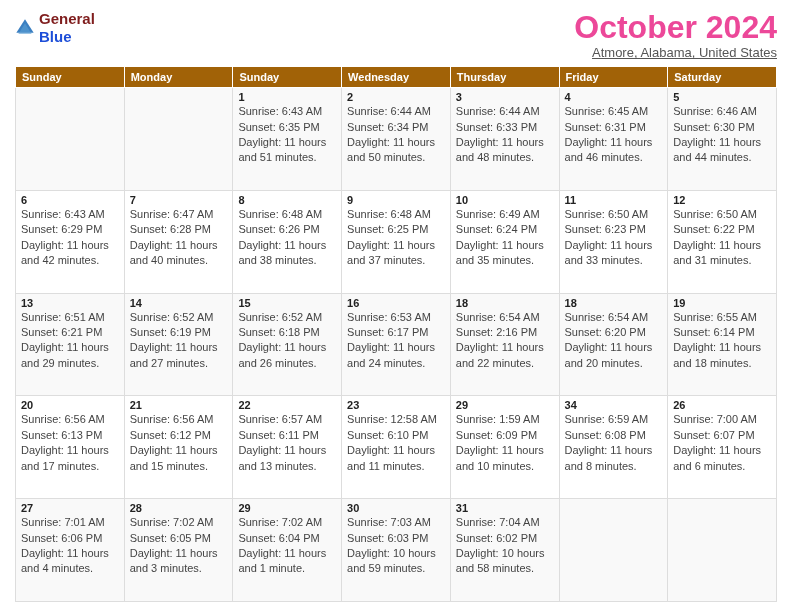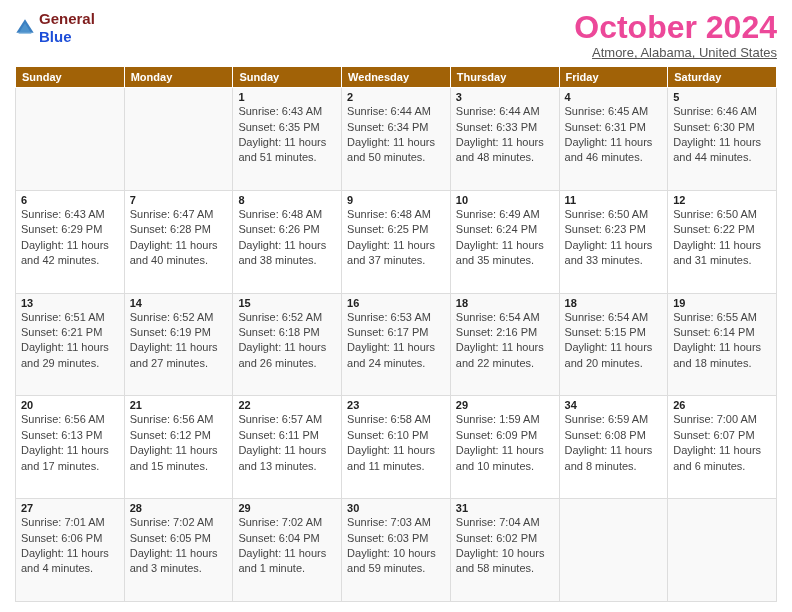--- a/index.html
+++ b/index.html
@@ -243,21 +243,21 @@
           </td>
           <td>
             <span class="day-num">18</span>
             <div class="day-info">Sunrise: 6:54 AM
 Sunset: 2:16 PM
 Daylight: 11 hours and 22 minutes.</div>
           </td>
           <td>
             <span class="day-num">18</span>
             <div class="day-info">Sunrise: 6:54 AM
-Sunset: 5:15 PM
+Sunset: 6:20 PM
 Daylight: 11 hours and 20 minutes.</div>
           </td>
           <td>
             <span class="day-num">19</span>
             <div class="day-info">Sunrise: 6:55 AM
 Sunset: 6:14 PM
 Daylight: 11 hours and 18 minutes.</div>
           </td>
         </tr>
         <tr>
@@ -274,21 +274,21 @@
 Daylight: 11 hours and 15 minutes.</div>
           </td>
           <td>
             <span class="day-num">22</span>
             <div class="day-info">Sunrise: 6:57 AM
 Sunset: 6:11 PM
 Daylight: 11 hours and 13 minutes.</div>
           </td>
           <td>
             <span class="day-num">23</span>
-            <div class="day-info">Sunrise: 6:58 AM
+            <div class="day-info">Sunrise: 12:58 AM
 Sunset: 6:10 PM
 Daylight: 11 hours and 11 minutes.</div>
           </td>
           <td>
             <span class="day-num">29</span>
             <div class="day-info">Sunrise: 1:59 AM
 Sunset: 6:09 PM
 Daylight: 11 hours and 10 minutes.</div>
           </td>
           <td>

